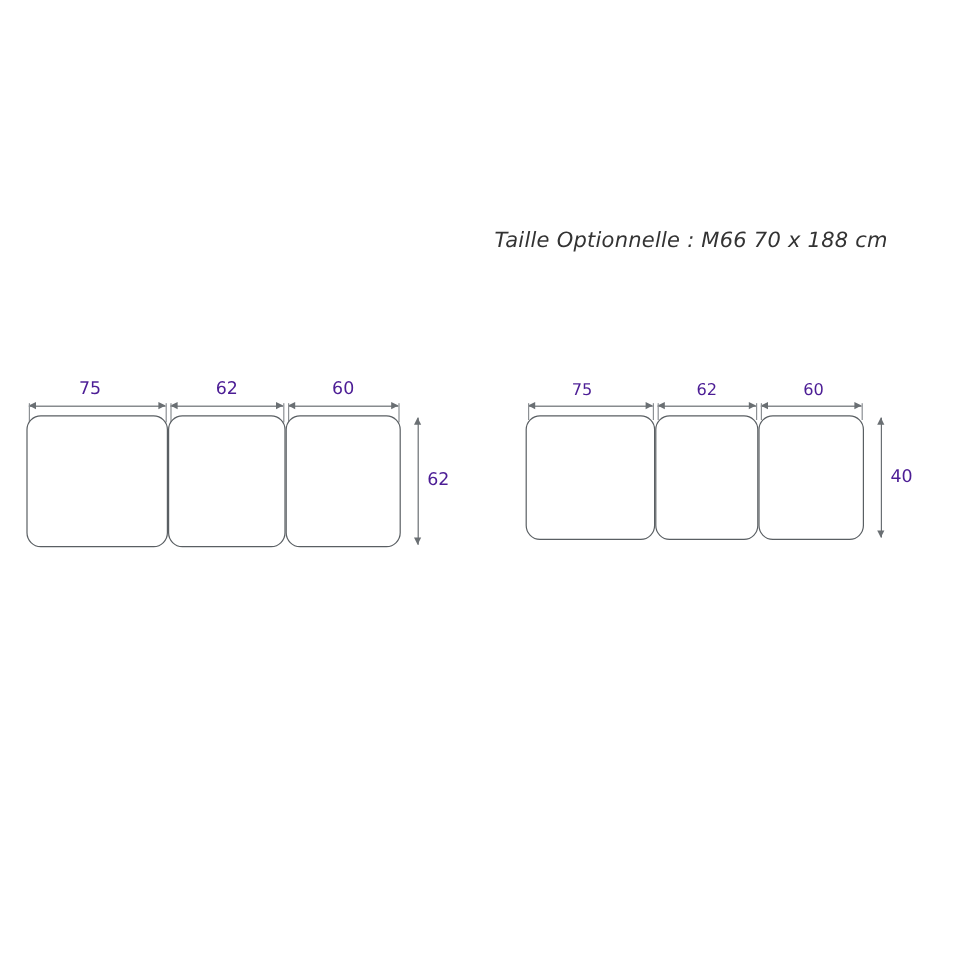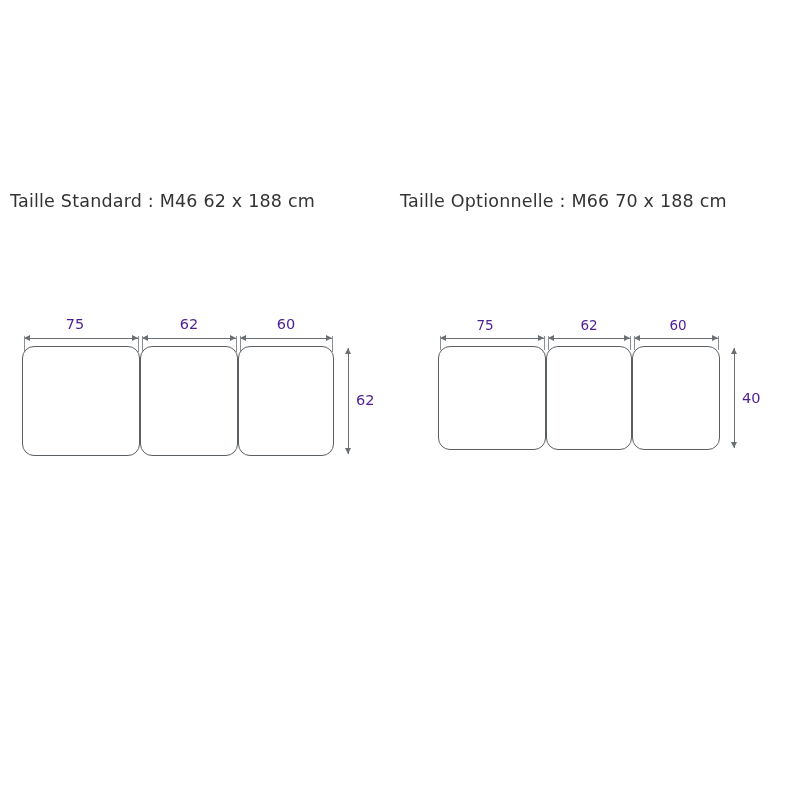--- a/index.html
+++ b/index.html
@@ -26,21 +26,21 @@
 
   
   .title {
     position: absolute;
     font-size: 17.5px;
     color: #333333;
     white-space: nowrap;
     letter-spacing: 0.2px;
   }
   .title-left  { left: 10px;  top: 191px; }
-  .title-right { left: 400px; top: 191px; }
+  .title-right { left: 412px; top: 191px; font-style: italic; }
 
   
   .diagram {
     position: absolute;
   }
   .diagram-left  { left: 22px;  top: 308px; }
   .diagram-right { left: 438px; top: 312px; }
 
   
   .section {
@@ -104,21 +104,20 @@
     border-left: 3.4px solid transparent;
     border-right: 3.4px solid transparent;
     border-top: 6.5px solid #6a6f73;
   }
 </style>
 </head>
 <body>
 
 <div class="canvas">
 
-  <div class="title title-left">Taille Standard : M46 62 x 188 cm</div>
 
   <div class="title title-right">Taille Optionnelle : M66 70 x 188 cm</div>
 
   <div class="diagram diagram-left">
 
     <div class="dim-label" style="left:38px; top:8px; width:30px;">75</div>
     <div class="dim-line-h" style="left:2px; top:30px; width:114px;"></div>
     <div class="arrow arrow-left" style="left:2px; top:26.6px;"></div>
     <div class="arrow arrow-right" style="left:109.5px; top:26.6px;"></div>
     <div class="tick-v" style="left:2px; top:28px; height:16px;"></div>

